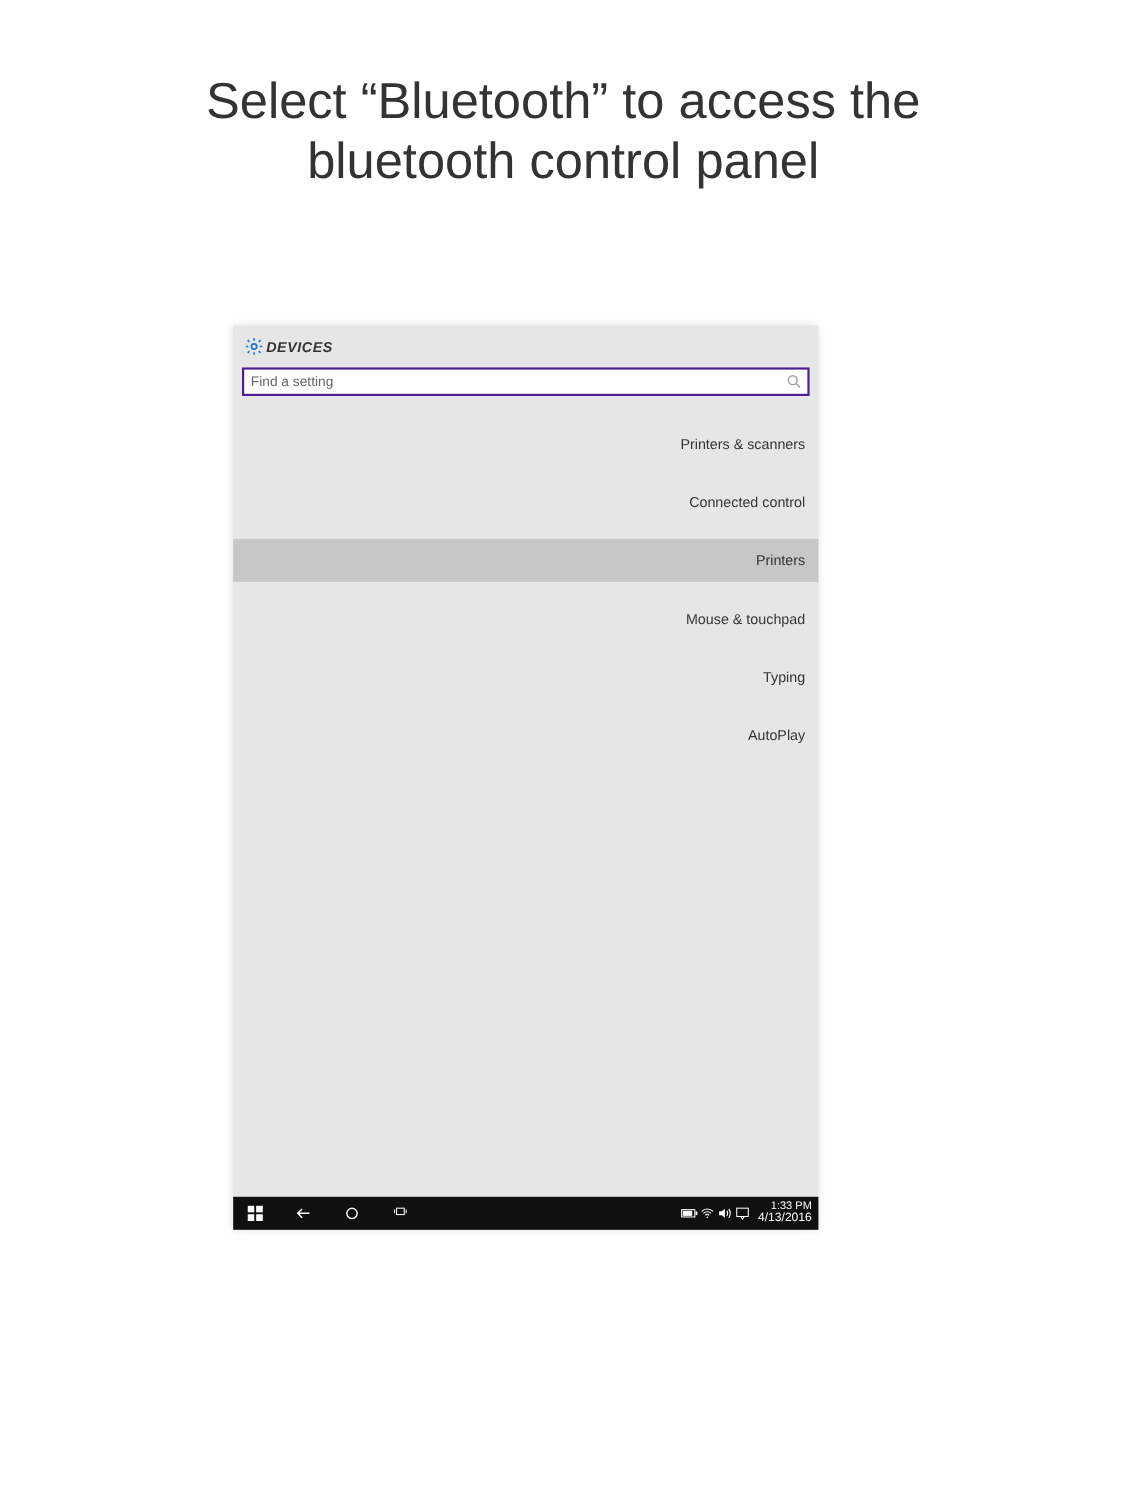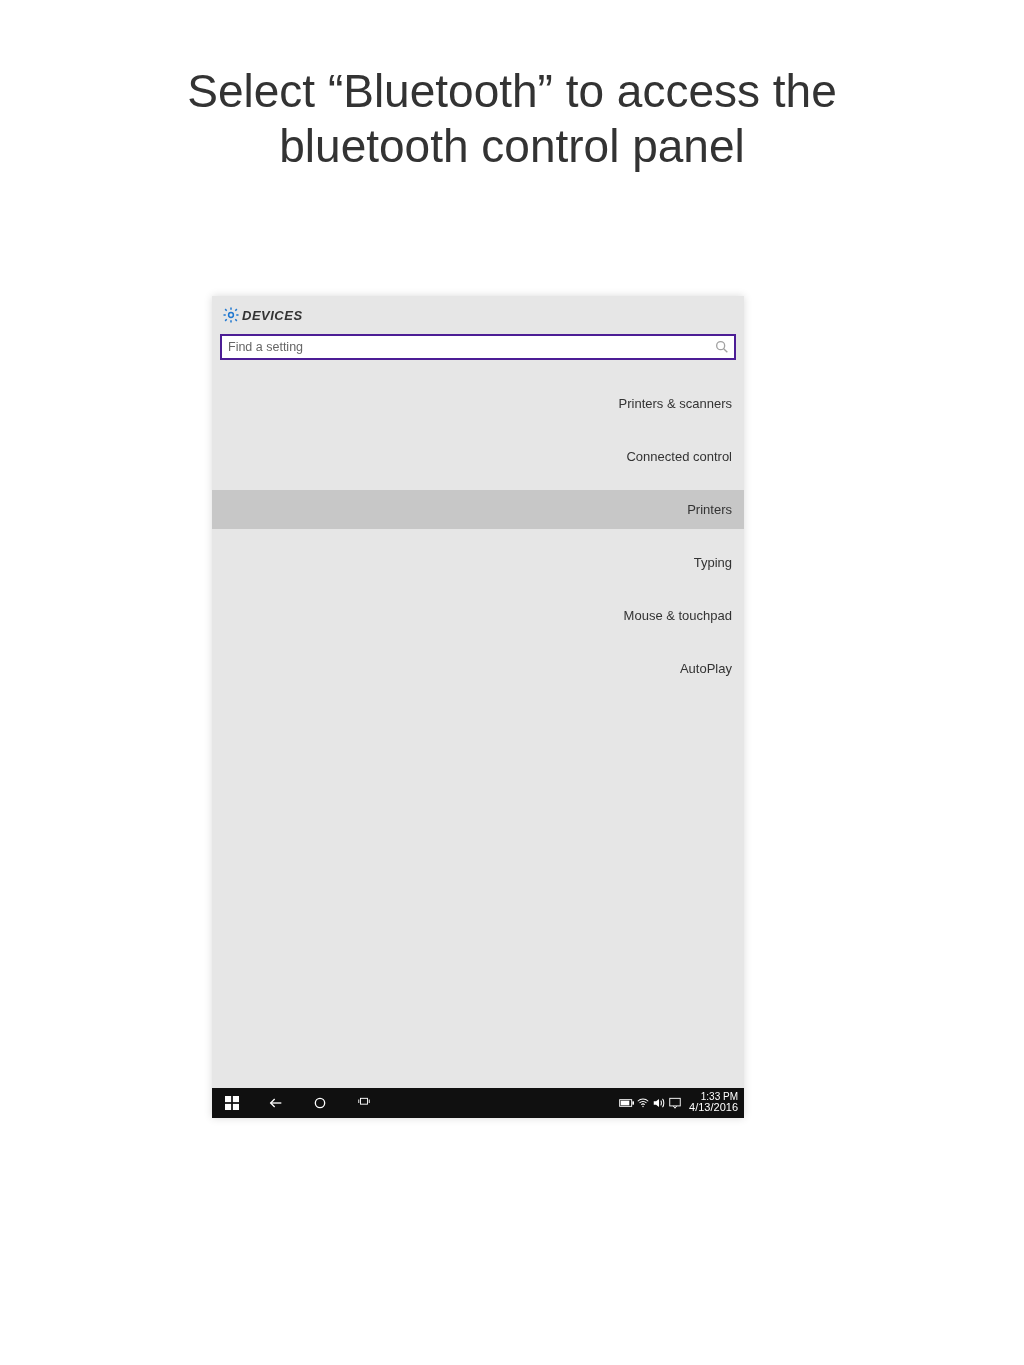--- a/index.html
+++ b/index.html
@@ -157,22 +157,22 @@
         </svg>
       </span>
     </div>
   </div>
 
   <div class="nav-list" id="nav-list">
 
   <div class="nav-item"><span>Printers &amp; scanners</span></div>
       <div class="nav-item"><span>Connected control</span></div>
       <div class="nav-item selected"><span>Printers</span></div>
+      <div class="nav-item"><span>Mouse &amp; touchpad</span></div>
       <div class="nav-item"><span>Typing</span></div>
-      <div class="nav-item"><span>Mouse &amp; touchpad</span></div>
       <div class="nav-item"><span>AutoPlay</span></div>
     </div>
 
   <div class="taskbar">
     <div class="tb-left">
       <span class="tb-icon">
         <svg viewBox="0 0 16 16" width="14" height="14" fill="#fff">
           <rect x="0" y="0" width="7" height="7"></rect>
           <rect x="9" y="0" width="7" height="7"></rect>
           <rect x="0" y="9" width="7" height="7"></rect>

